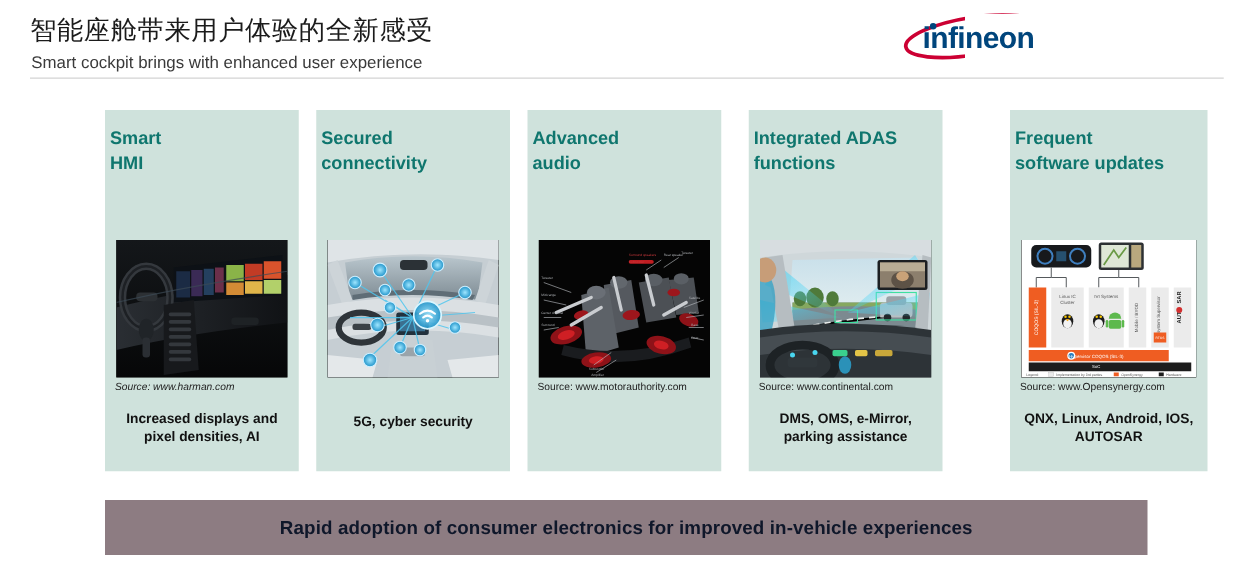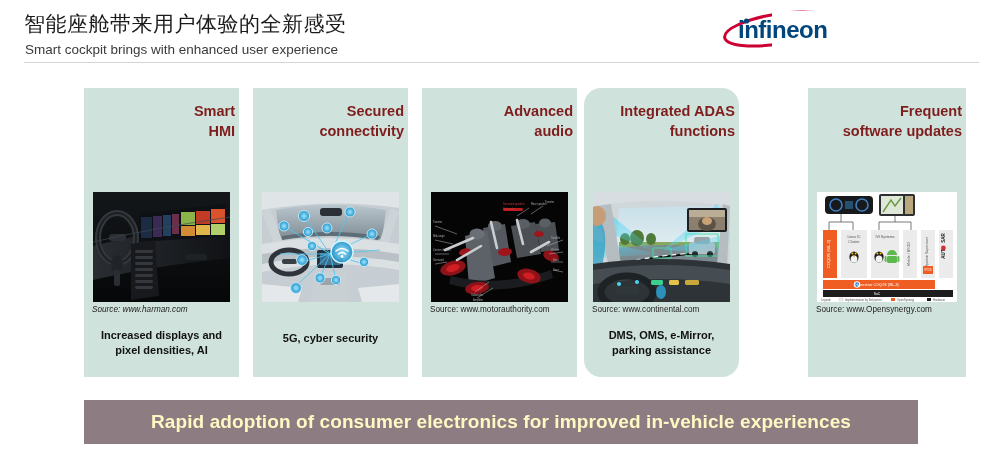--- a/index.html
+++ b/index.html
@@ -61,31 +61,31 @@
     top: 0;
     width: 155px;
     height: 289px;
     background: #cfe2dc;
     box-sizing: border-box;
   }
   .card.wide { width: 158px; }
   .card:nth-child(1) { left: 0px; }
   .card:nth-child(2) { left: 169px; }
   .card:nth-child(3) { left: 338px; }
-  .card:nth-child(4) { left: 500px; border-radius: 17px; }
+  .card:nth-child(4) { left: 515px; }
   .card:nth-child(5) { left: 676px; margin-left: 48px; }
 
   .card-title {
     position: absolute;
     left: 4px; right: 4px;
     top: 13px;
-    text-align: right;
+    text-align: left;
     font-size: 14.5px;
     font-weight: bold;
-    color: #7f1d1d;
+    color: #0f766e;
     line-height: 20px;
   }
   .card-media {
     position: absolute;
     left: 9px;
     top: 104px;
     width: 137px;
     height: 110px;
     overflow: hidden;
     background: #000;
@@ -119,22 +119,22 @@
   #banner {
     position: absolute;
     left: 84px; top: 400px;
     width: 834px; height: 44px;
     background: #8d7c82;
     display: flex;
     align-items: center;
     justify-content: center;
   }
   #banner-text {
-    color: #fef9c3;
-    font-size: 19px;
+    color: #0f172a;
+    font-size: 15px;
     font-weight: bold;
     letter-spacing: .1px;
   }
 
   
   .media-svg { display: block; width: 100%; height: 100%; }
 </style>
 </head>
 <body>
 
@@ -589,19 +589,20 @@
           <text x="28" y="108.8">Implementation by 3rd parties</text>
           <rect x="74" y="106" width="4" height="3" fill="#ef5d22"></rect>
           <text x="80" y="108.8">OpenSynergy</text>
           <rect x="110" y="106" width="4" height="3" fill="#1d1d1d"></rect>
           <text x="116" y="108.8">Hardware</text>
         </g>
       </svg>
     </div>
 
     <div class="card-source">Source: www.Opensynergy.com</div>
+    <div class="card-caption">QNX, Linux, Android, IOS, AUTOSAR</div>
   </div>
 
 </div>
 
 <div id="banner">
   <span id="banner-text">Rapid adoption of consumer electronics for improved in-vehicle experiences</span>
 </div>
 
 </body></html>

